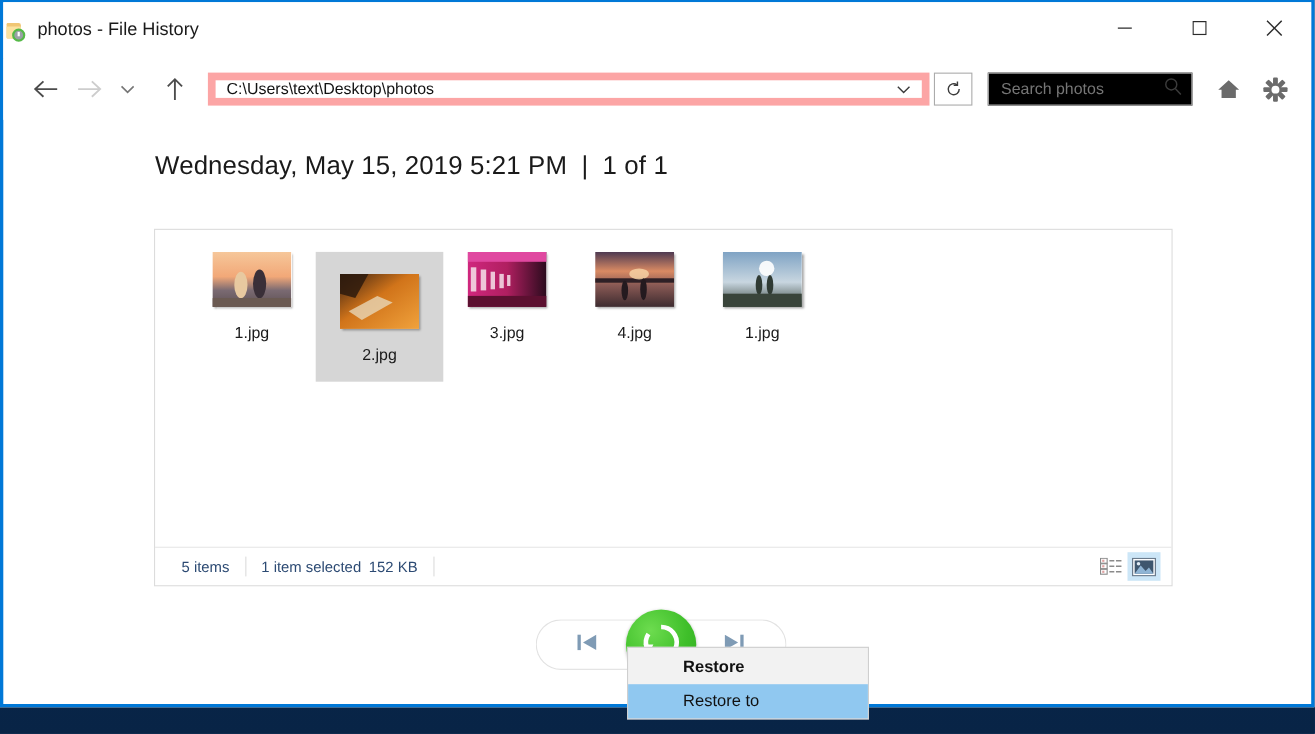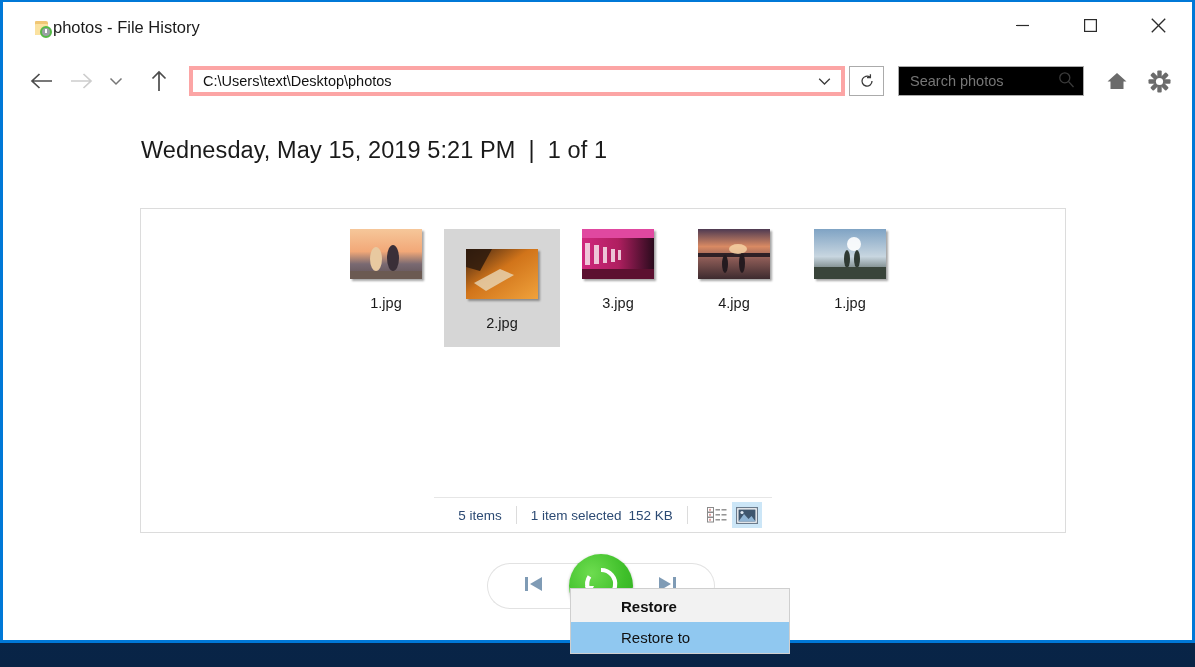--- a/index.html
+++ b/index.html
@@ -26,21 +26,21 @@
   
   .titlebar {
     position: relative;
     height: 51px;
     background: #ffffff;
     display: flex;
     align-items: center;
   }
   .title-left {
     display: flex; align-items: center;
-    padding-left: 30px; 
+    padding-left: 1px; gap: 10px;
   }
   .app-icon {
     position: relative;
     width: 20px; height: 20px;
     flex: 0 0 auto;
   }
   .app-icon .folder-back {
     position: absolute; left: 2px; top: 3px;
     width: 13px; height: 14px;
     background: #f0c674;
@@ -96,21 +96,21 @@
   }
   .nav-arrow.small { width: 30px; }
   .addr-wrap {
     flex: 1;
     height: 30px;
     display: flex;
     margin-left: 10px;
   }
   .addr-box {
     flex: 1;
-    border: 4px solid #fca5a5;
+    border: 7px solid #fca5a5;
     background: #ffffff;
     display: flex; align-items: center;
     padding: 0 6px 0 10px;
     height: 30px;
   }
   .addr-text {
     flex: 1;
     font-size: 14.5px;
     color: #111111;
     white-space: nowrap; overflow: hidden;
@@ -158,21 +158,21 @@
     white-space: nowrap;
   }
   .heading .sep { margin: 0 13px; color: #1a1a1a; }
   
   .file-panel {
     position: absolute;
     left: 137px; top: 206px;
     width: 926px; height: 325px;
     border: 1px solid #dcdcdc;
     background: #ffffff;
-    display: flex; flex-direction: column; align-items: center;
+    display: flex; flex-direction: column;
   }
   .file-grid {
     flex: 1;
     display: flex;
     align-items: flex-start;
     padding: 0 0 0 0;
   }
   .file-cell {
     width: 116px;
     padding: 20px 0 16px 0;

